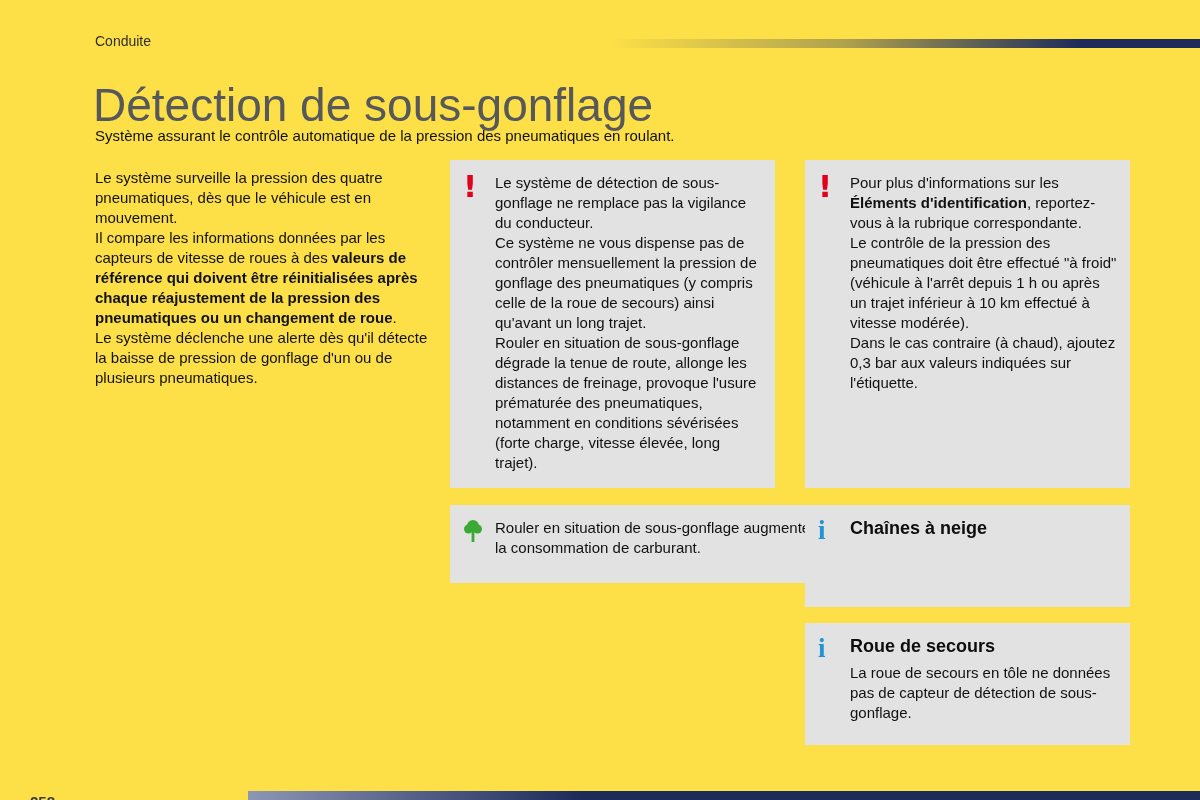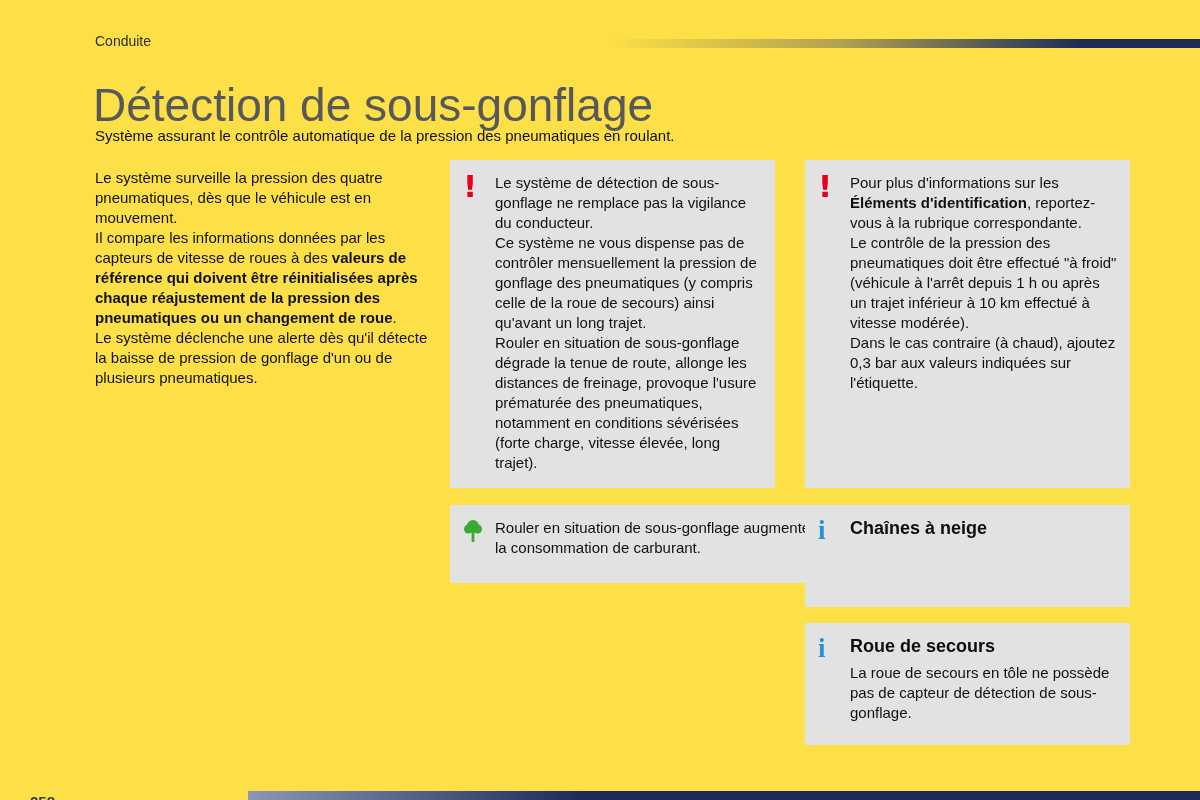--- a/index.html
+++ b/index.html
@@ -112,20 +112,20 @@
     <span class="note-icon"><span class="info-glyph">i</span></span>
     <div class="note-text">
       <h2 class="box-title">Chaînes à neige</h2>
     </div>
   </div>
 
   <div class="note-box" id="box-spare">
     <span class="note-icon"><span class="info-glyph">i</span></span>
     <div class="note-text">
       <h2 class="box-title">Roue de secours</h2>
-      <p>La roue de secours en tôle ne possède pas de capteur de détection de sous-gonflage.</p>
+      <p>La roue de secours en tôle ne données pas de capteur de détection de sous-gonflage.</p>
     </div>
   </div>
 
   <span class="page-number">258</span>
   <div class="bottom-bar"></div>
 
 </div>
 
 </body></html>

